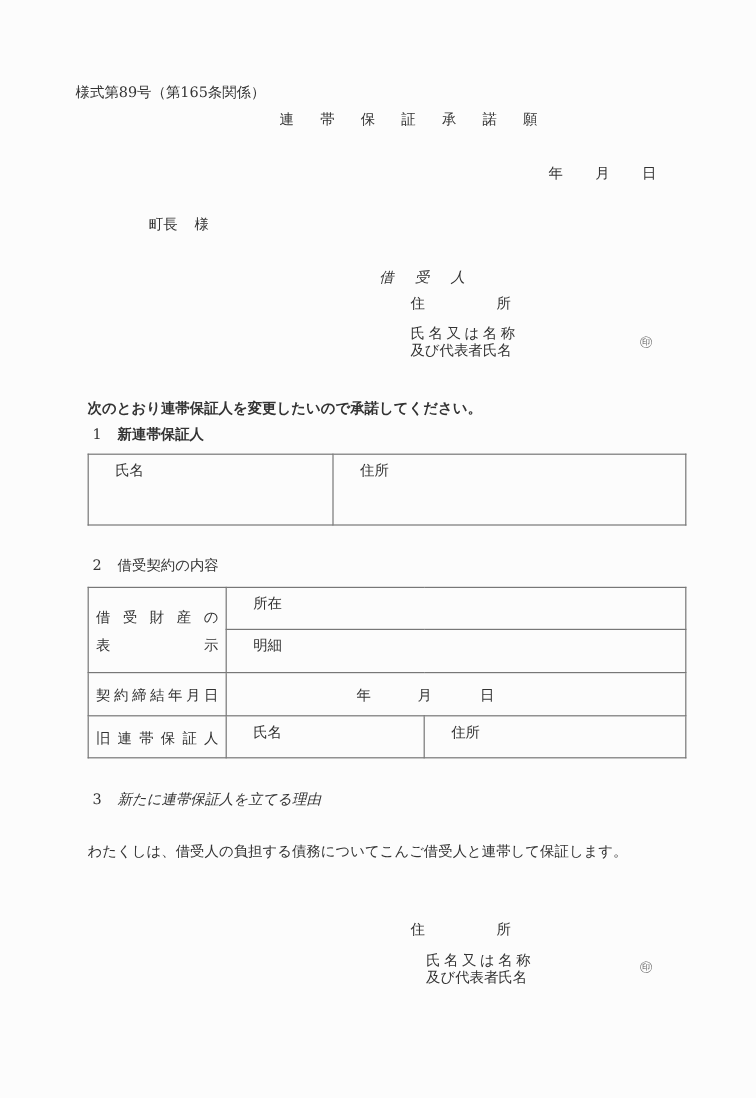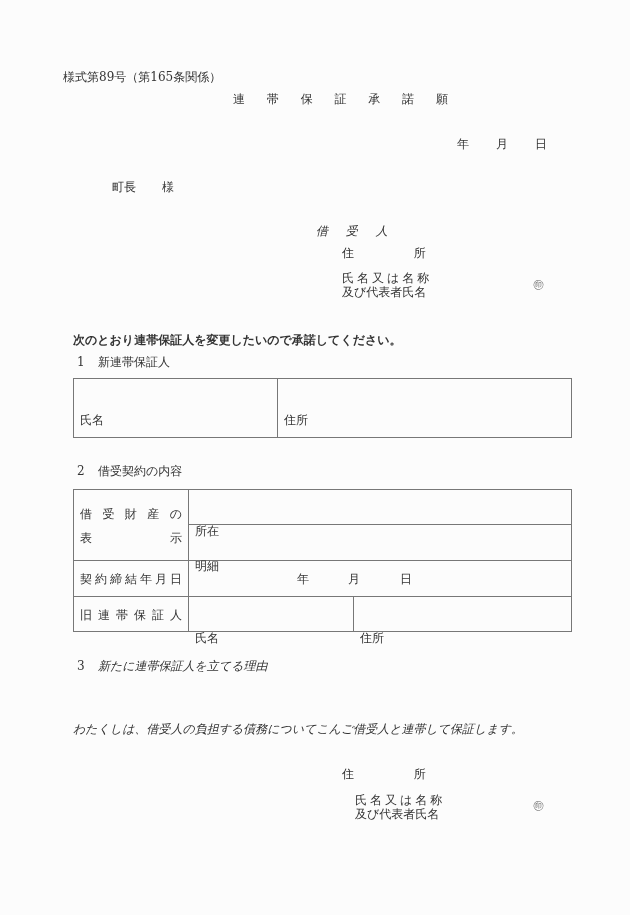--- a/index.html
+++ b/index.html
@@ -9,47 +9,47 @@
     font-family: "DejaVu Serif", "Liberation Serif", serif;
     font-size: 12px;
   }
   .abs { position: absolute; white-space: nowrap; line-height: 14px; }
   .seal { font-size: 11px; color: #555; }
   table.form { position: absolute; border-collapse: collapse; table-layout: fixed; }
   table.form td {
     border: 1px solid #777; padding: 0; vertical-align: top; font-size: 12px;
     line-height: 14px; position: relative;
   }
-  .cell-text { position: absolute; left: 6px; top: 6px; white-space: nowrap; margin-top: 28px; }
+  .cell-text { position: absolute; left: 22px; top: 6px; white-space: nowrap; }
   .label-just { display: flex; justify-content: space-between; padding: 0 6px; }
   .label-just span { display: inline-block; }
 </style>
 </head>
 <body>
 
 <div class="abs" style="left:63px;top:70px;">様式第89号（第165条関係）</div>
 <div class="abs" style="left:233px;top:92px;letter-spacing:9px;">連 帯 保 証 承 諾 願</div>
 
 <div class="abs" style="left:457px;top:137px;">年</div>
 <div class="abs" style="left:496px;top:137px;">月</div>
 <div class="abs" style="left:535px;top:137px;">日</div>
 
-<div class="abs" style="left:112px;top:180px;">町長</div>
+<div class="abs" style="left:124px;top:180px;">町長</div>
 <div class="abs" style="left:162px;top:180px;">様</div>
 
 <div class="abs" style="left:316px;top:224px;letter-spacing:7px;font-style:italic;">借 受 人</div>
 <div class="abs" style="left:342px;top:246px;letter-spacing:28px;">住 所</div>
 <div class="abs" style="left:342px;top:271px;letter-spacing:3px;">氏名又は名称</div>
 <div class="abs" style="left:342px;top:285px;">及び代表者氏名</div>
 <div class="abs seal" style="left:533px;top:278px;">㊞</div>
 
 <div class="abs" style="left:73px;top:333px;font-weight:bold;">次のとおり連帯保証人を変更したいので承諾してください。</div>
 
 <div class="abs" style="left:77px;top:355px;">1</div>
-<div class="abs" style="left:98px;top:355px;">新連帯保証人</div>
+<div class="abs" style="left:98px;top:355px;font-weight:bold;">新連帯保証人</div>
 
 <table class="form" style="left:73px;top:378px;width:498px;">
   <colgroup>
       <col style="width:204px">
       <col style="width:294px">
     </colgroup>
   <tbody>
       <tr style="height:59px;">
     <td>
       <span class="cell-text">氏名</span>
@@ -129,18 +129,18 @@
     <td>
       <span class="cell-text">住所</span>
     </td>
   </tr>
 </tbody>
   </table>
 
 <div class="abs" style="left:77px;top:659px;">3</div>
 <div class="abs" style="left:98px;top:659px;font-style:italic;">新たに連帯保証人を立てる理由</div>
 
-<div class="abs" style="left:73px;top:722px;font-style:italic;">わたくしは、借受人の負担する債務についてこんご借受人と連帯して保証します。</div>
+<div class="abs" style="left:73px;top:702px;">わたくしは、借受人の負担する債務についてこんご借受人と連帯して保証します。</div>
 
 <div class="abs" style="left:342px;top:767px;letter-spacing:28px;">住 所</div>
 <div class="abs" style="left:355px;top:793px;letter-spacing:3px;">氏名又は名称</div>
 <div class="abs" style="left:355px;top:807px;">及び代表者氏名</div>
 <div class="abs seal" style="left:533px;top:799px;">㊞</div>
 
 </body></html>

